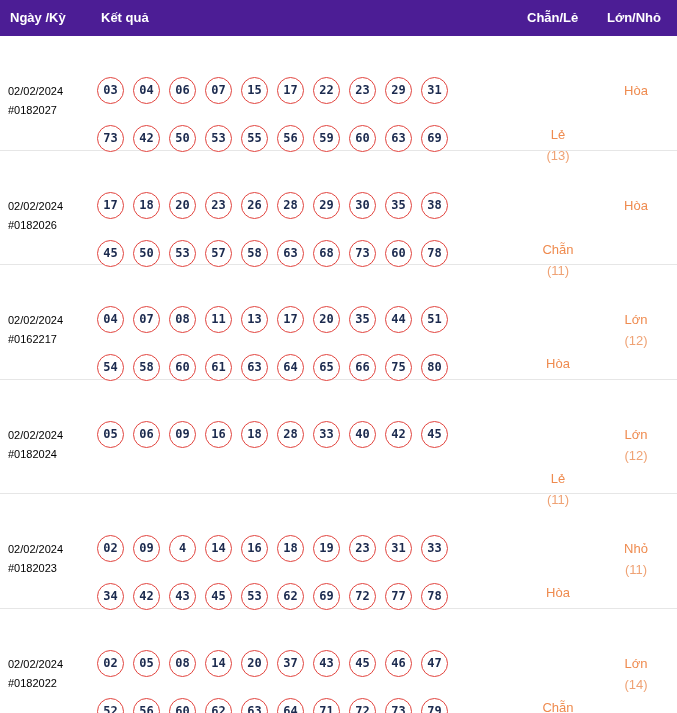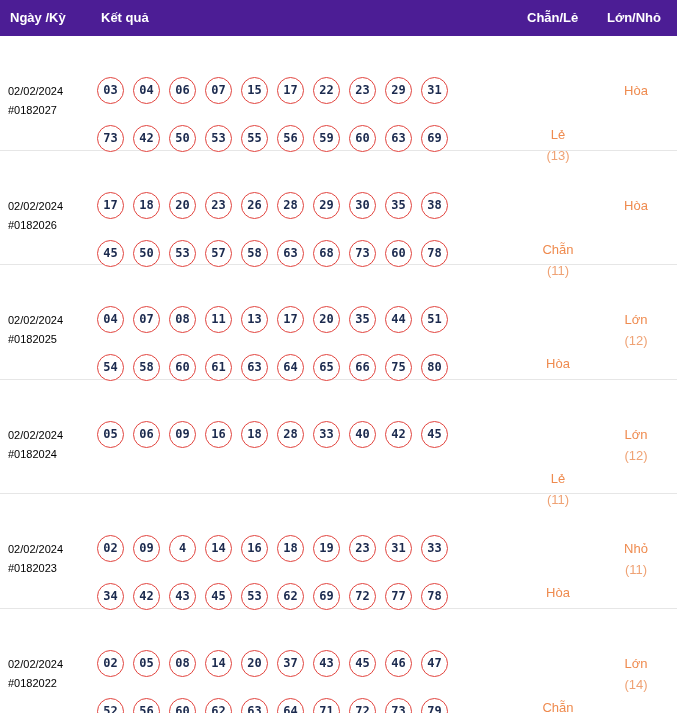--- a/index.html
+++ b/index.html
@@ -152,21 +152,21 @@
           <span class="v-label">Chẵn</span>
           <span class="v-count">(11)</span>
         </div>
         <div class="verdict v-bigsmall">
           <span class="v-label">Hòa</span>
         </div>
       </div>
       <div class="row">
         <div class="row-date">
           <span class="date-line">02/02/2024</span>
-          <span class="period-line">#0182025</span>
+          <span class="period-line">#0162217</span>
         </div>
         <div class="balls">
           <span class="ball-line"><span class="ball">04</span><span class="ball">07</span><span class="ball">08</span><span class="ball">11</span><span class="ball">13</span><span class="ball">17</span><span class="ball">20</span><span class="ball">35</span><span class="ball">44</span><span class="ball">51</span></span>
           <span class="ball-line"><span class="ball">54</span><span class="ball">58</span><span class="ball">60</span><span class="ball">61</span><span class="ball">63</span><span class="ball">64</span><span class="ball">65</span><span class="ball">66</span><span class="ball">75</span><span class="ball">80</span></span>
         </div>
         <div class="verdict v-oddeven">
           <span class="v-label">Hòa</span>
         </div>
         <div class="verdict v-bigsmall">
           <span class="v-label">Lớn</span>

